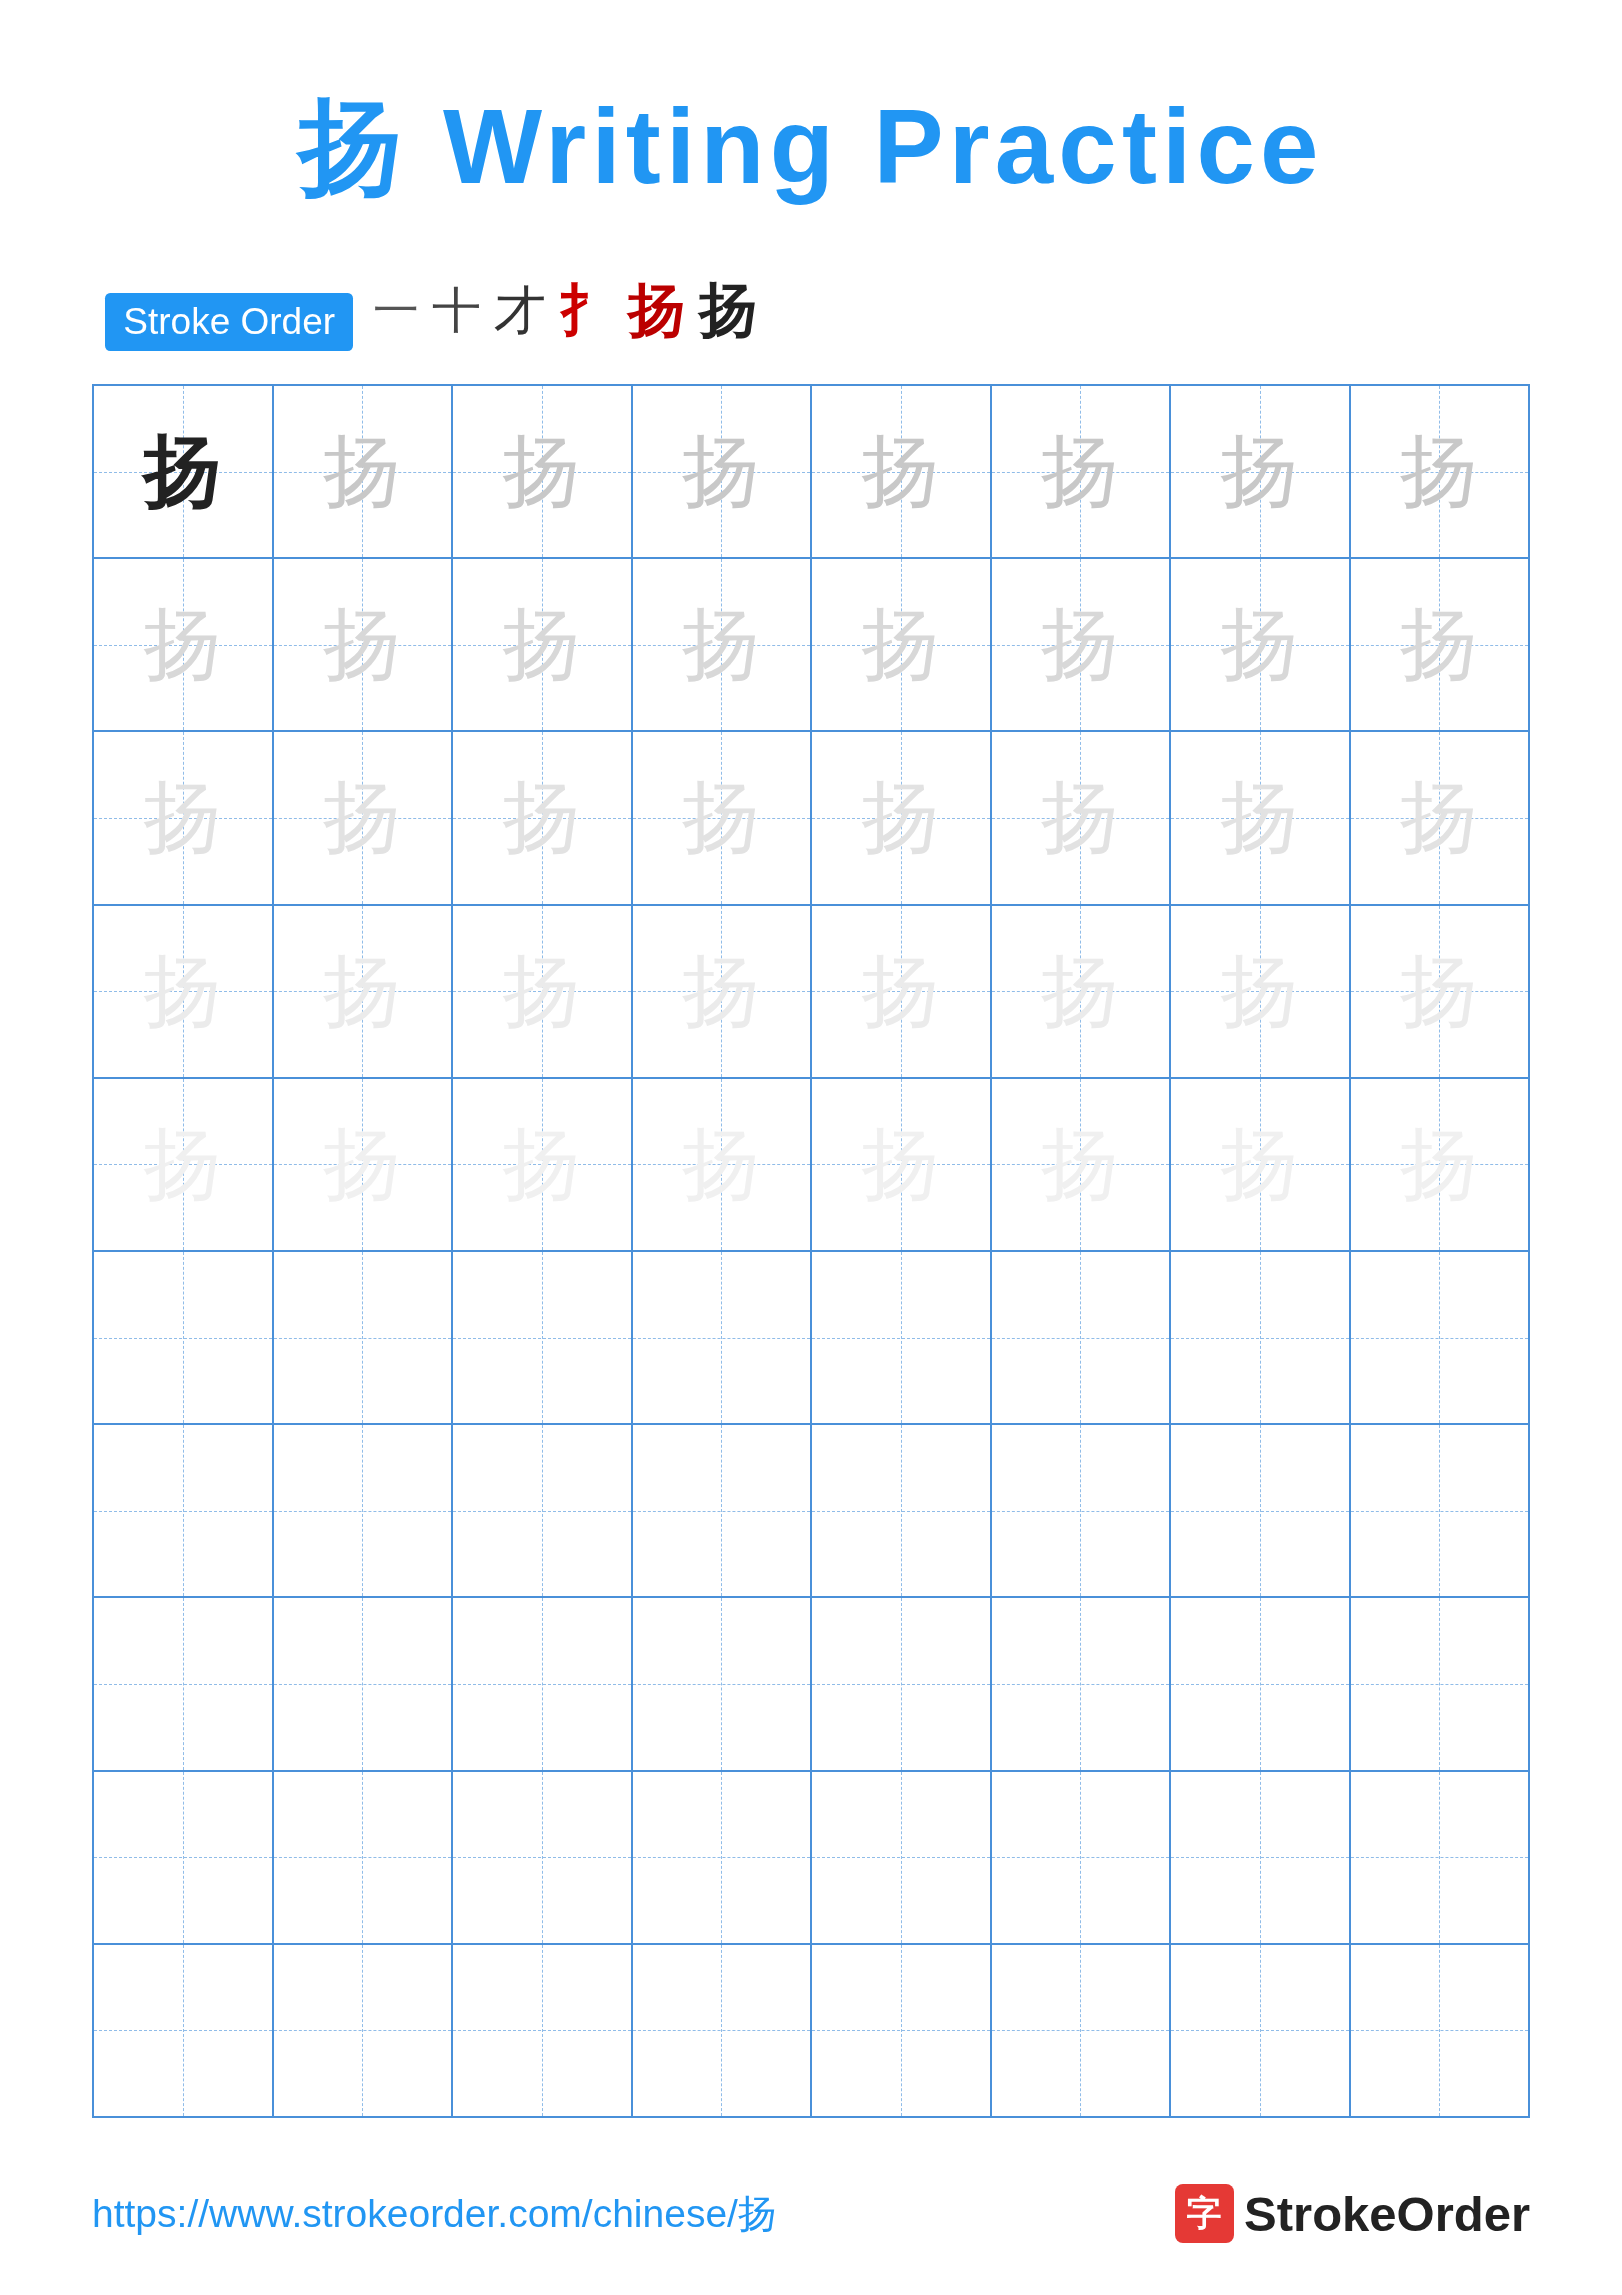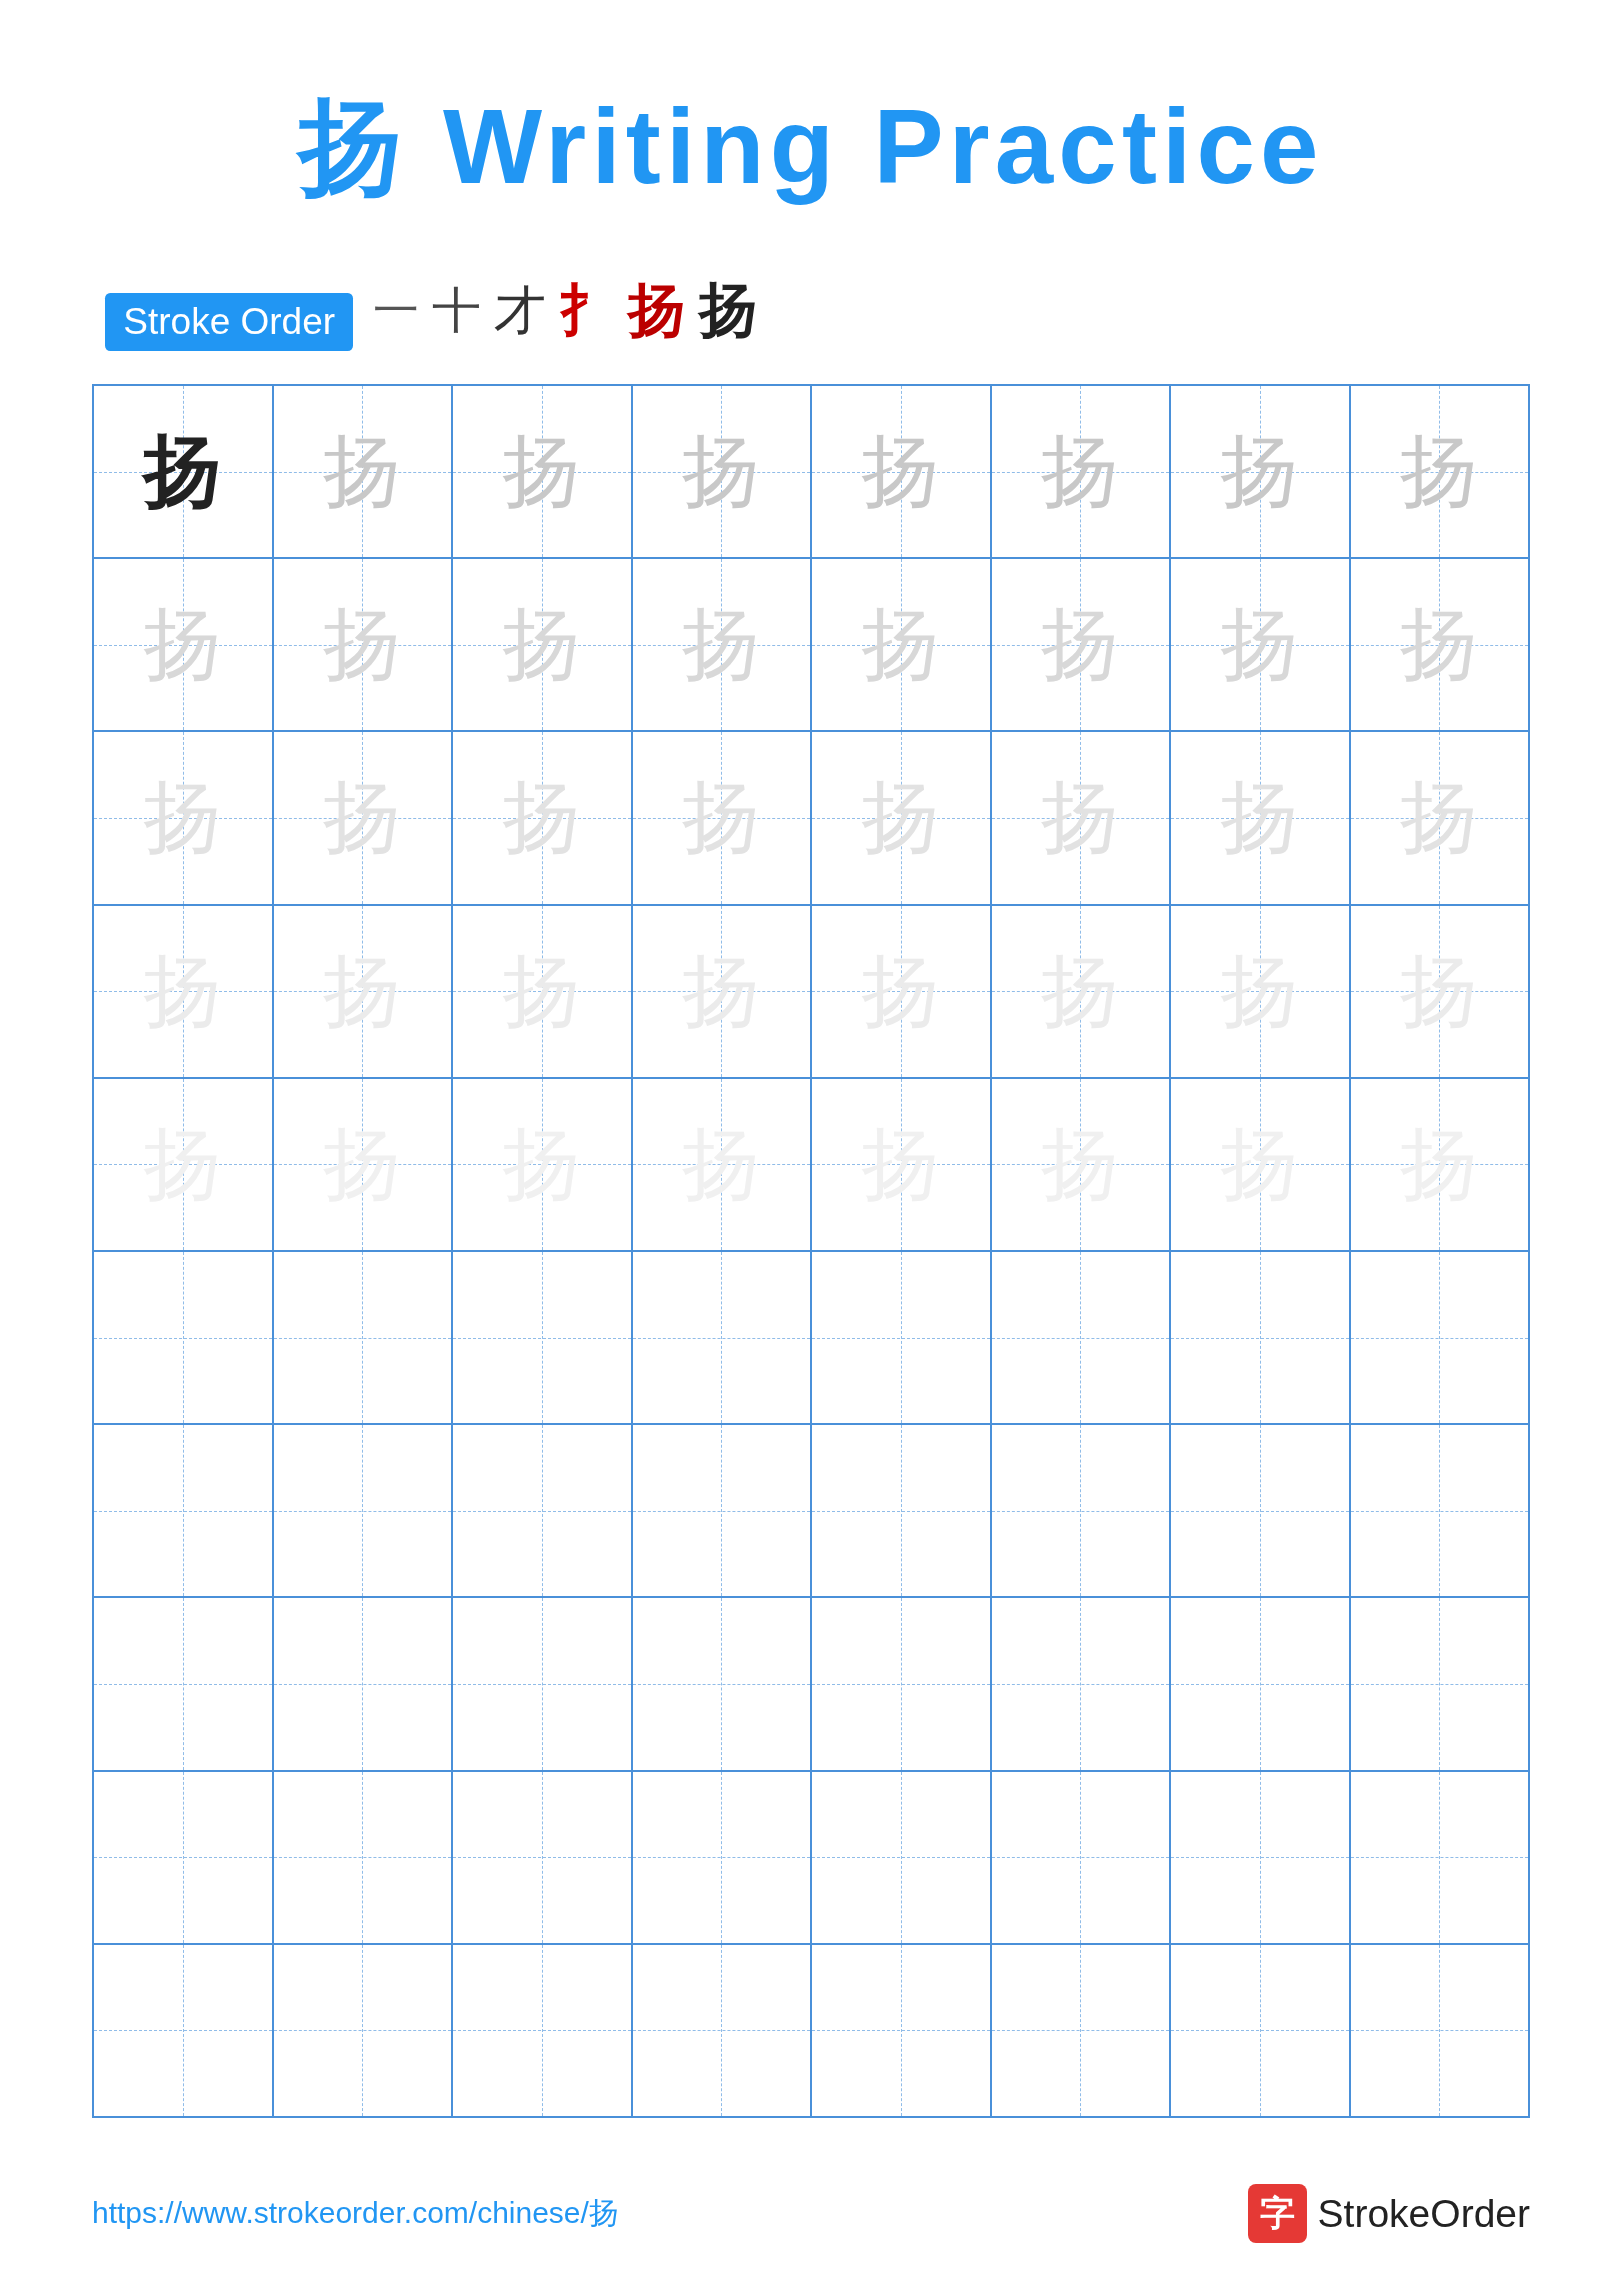--- a/index.html
+++ b/index.html
@@ -148,21 +148,21 @@
       bottom: 52px;
       left: 92px;
       right: 92px;
       display: flex;
       align-items: center;
       justify-content: space-between;
     }
 
     .footer-url {
       color: #2196F3;
-      font-size: 30px;
+      font-size: 39px;
       font-family: Arial, sans-serif;
     }
 
     .footer-logo {
       display: flex;
       align-items: center;
       gap: 10.5px;
     }
 
     .logo-icon {
@@ -172,22 +172,22 @@
       border-radius: 7.9px;
       display: flex;
       align-items: center;
       justify-content: center;
       font-size: 35px;
       color: white;
       font-weight: bold;
     }
 
     .logo-text {
-      font-size: 39px;
-      font-weight: normal;
+      font-size: 49px;
+      font-weight: bold;
       color: #222;
       font-family: Arial, sans-serif;
     }
   </style>
 </head>
 <body>
 
 <div class="page">
 
   <div class="title-section">

